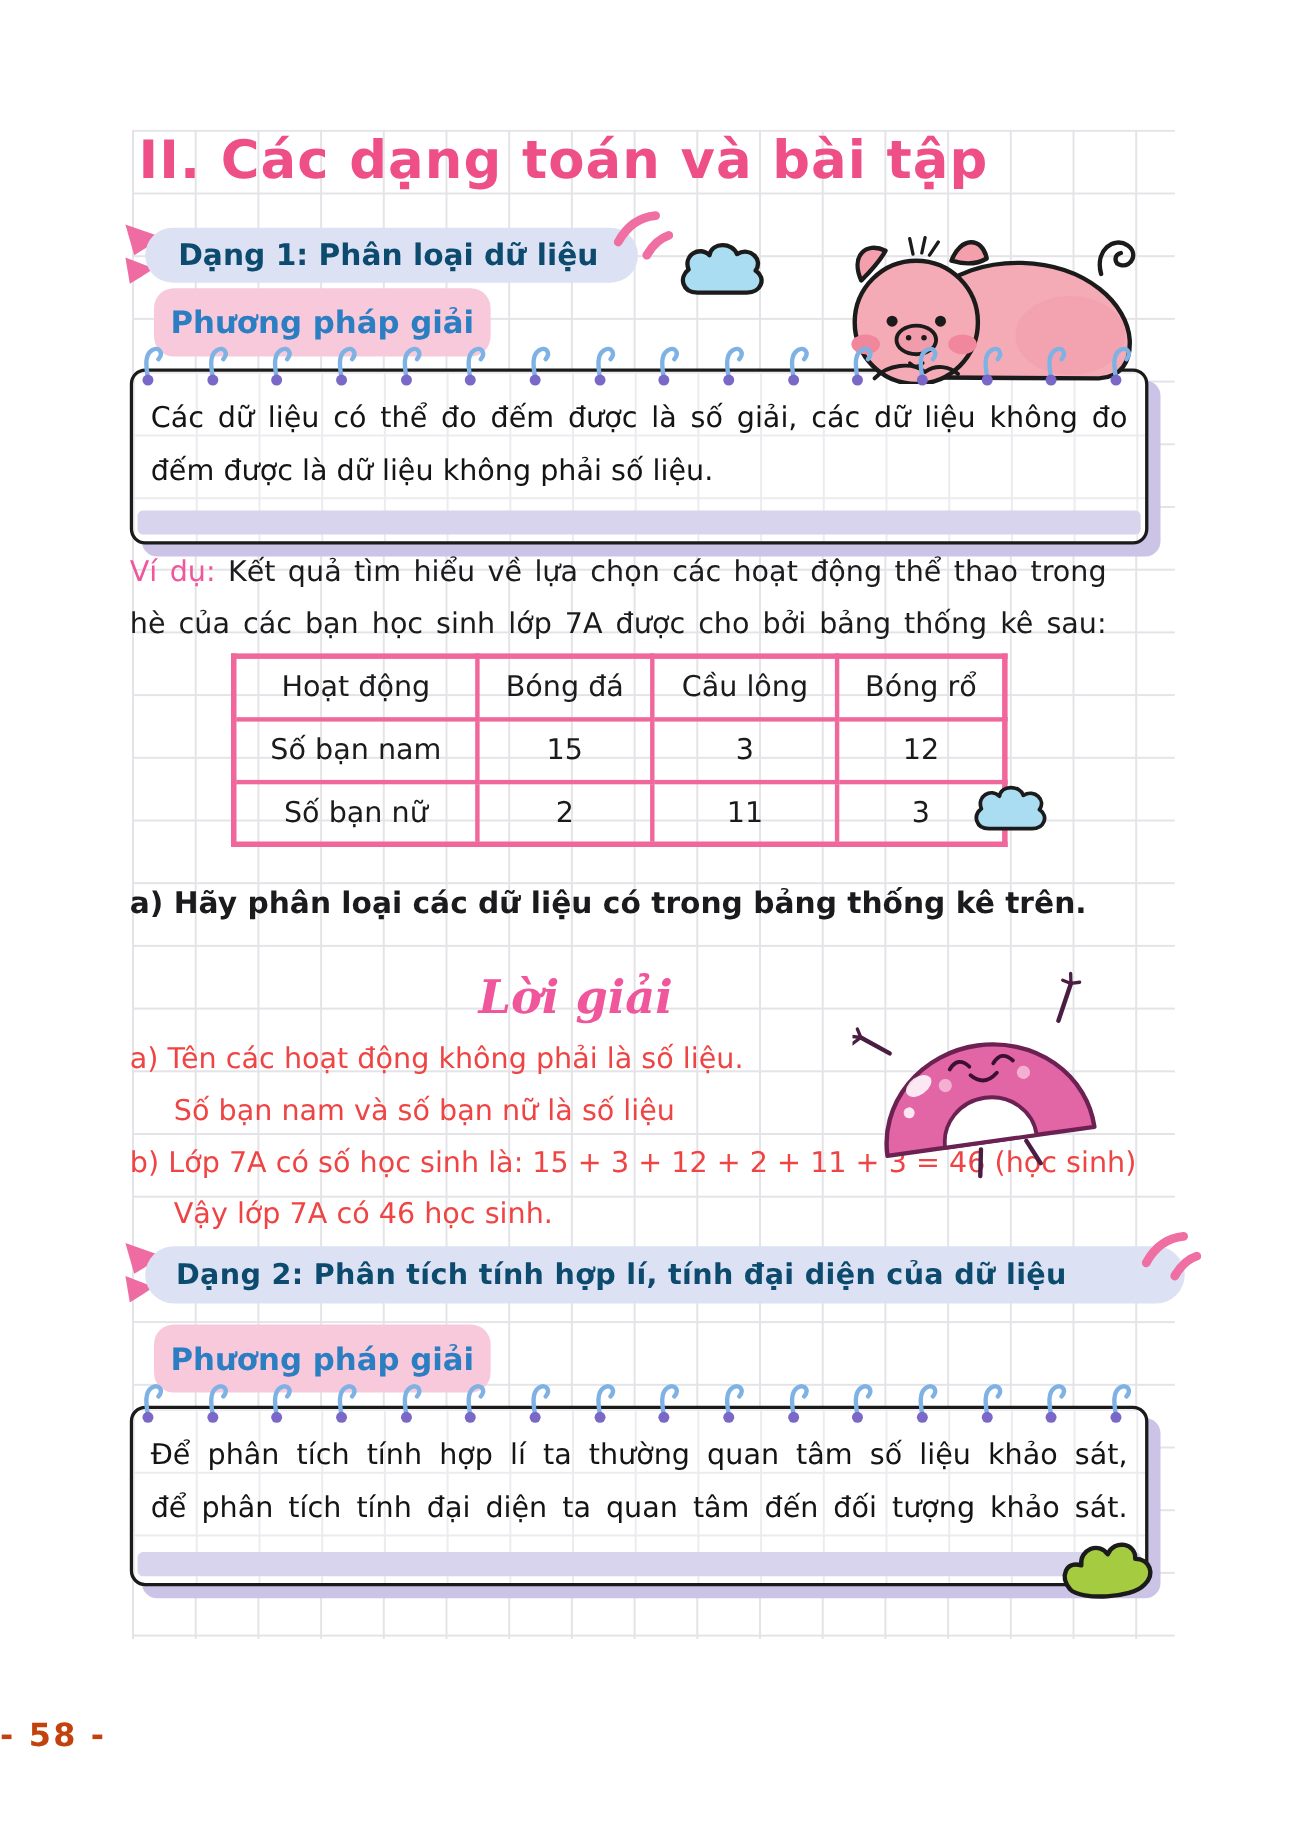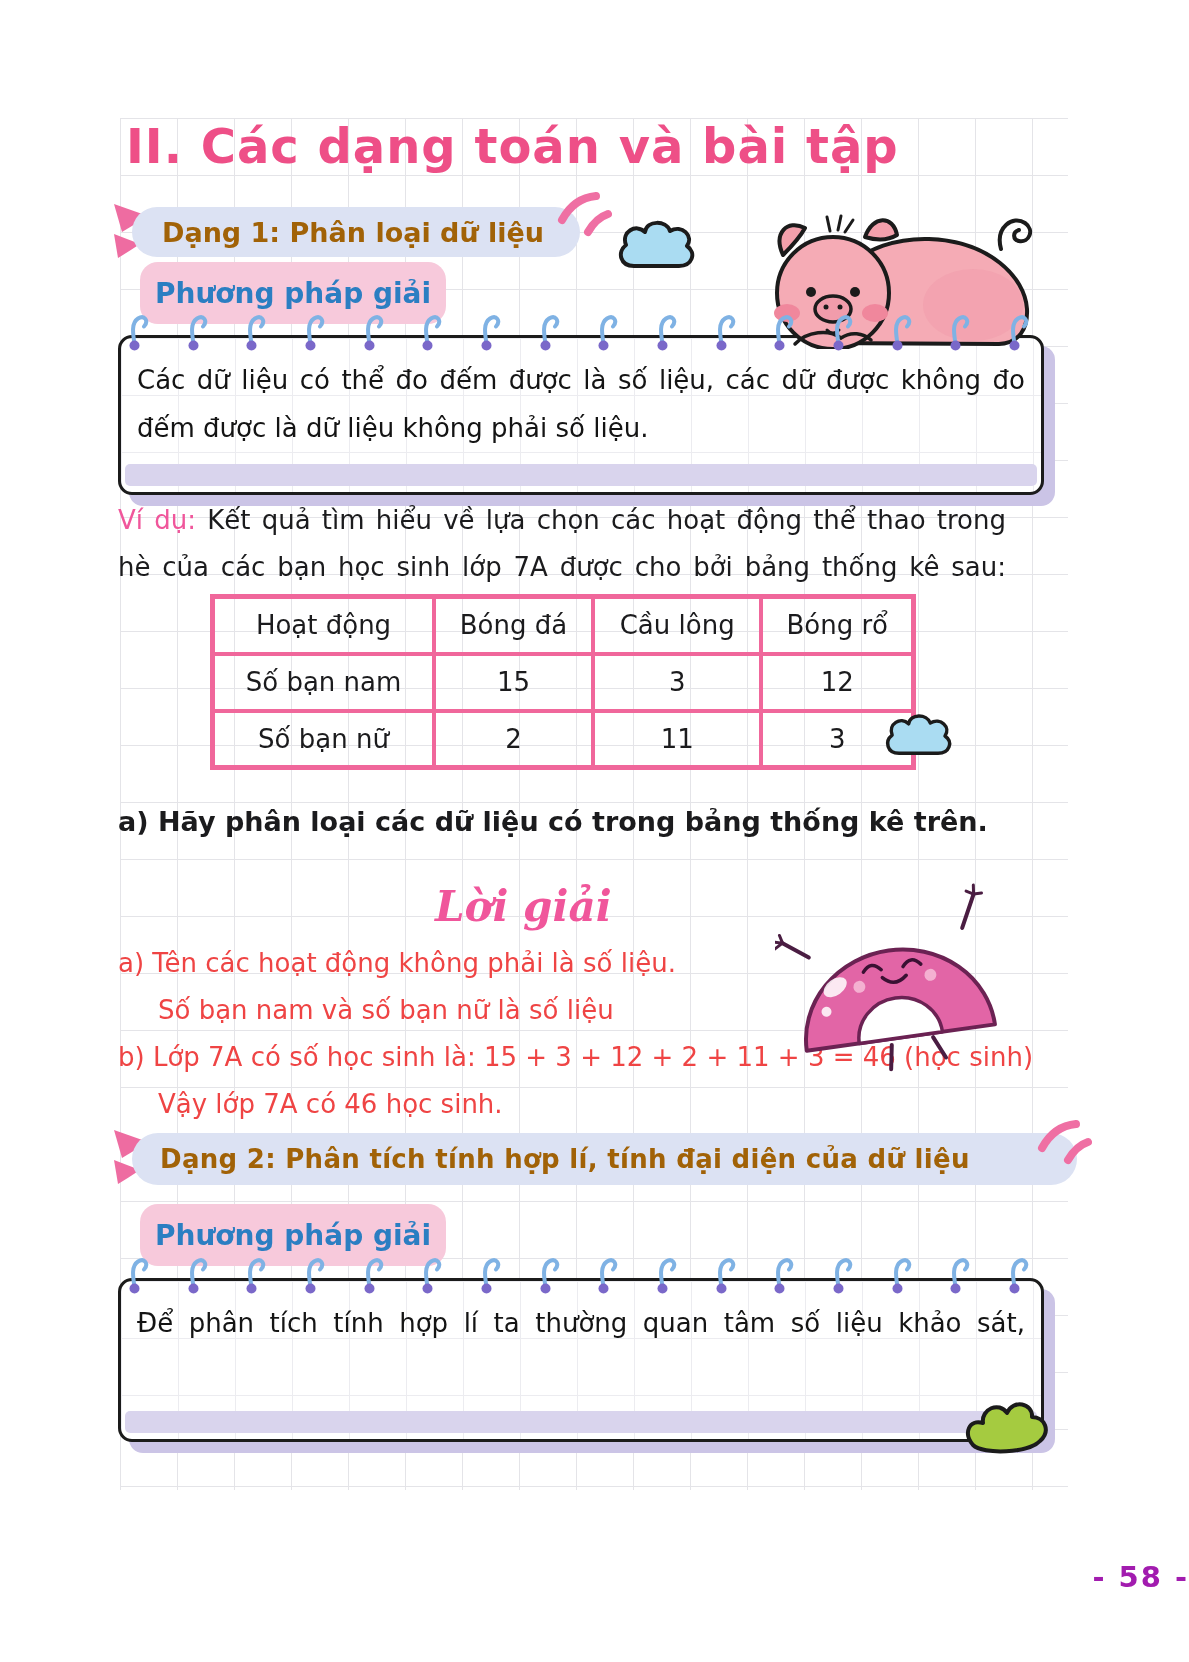--- a/index.html
+++ b/index.html
@@ -14,21 +14,21 @@
       linear-gradient(to right, #e4e4e8 1.5px, transparent 1.5px),
       linear-gradient(to bottom, #e4e4e8 1.5px, transparent 1.5px);
     background-size:57px 57px;
   }
   .title {
     position:absolute; left:126px; top:118px; font-size:48px; font-weight:700;
     letter-spacing:1px; color:#ee4f87; white-space:nowrap;
   }
   .d-pill {
     position:absolute; background:#dce2f3; border-radius:26px;
-    display:flex; align-items:center; font-weight:700; color:#a16207; white-space:nowrap;
+    display:flex; align-items:center; font-weight:700; color:#0c4a6e; white-space:nowrap;
   }
   .d1 { left:132px; top:207px; width:448px; height:50px; padding-left:30px; font-size:27px; }
   .d2 { left:132px; top:1133px; width:945px; height:52px; padding-left:28px; font-size:26px; letter-spacing:.3px; }
   .marker { position:absolute; }
   .m1 { left:110px; top:200px; }
   .m2 { left:110px; top:1126px; }
   .swoosh { position:absolute; }
   .sw1 { left:556px; top:190px; }
   .sw2 { left:1036px; top:1118px; }
   .pp-pill {
@@ -75,21 +75,21 @@
   .s1 { left:118px; top:948px; }
   .s2 { left:158px; top:995px; }
   .s3 { left:118px; top:1042px; }
   .s4 { left:158px; top:1089px; }
   .cloud { position:absolute; }
   .c1 { left:612px; top:214px; }
   .c2 { left:880px; top:708px; }
   .pig { position:absolute; left:733px; top:197px; z-index:2; }
   .protractor { position:absolute; left:775px; top:876px; }
   .leaf { position:absolute; right:-12px; bottom:-16px; }
-  .pagenum { position:absolute; left:0; right:0; top:1560px; text-align:right; font-weight:700; font-size:29px; letter-spacing:2px; color:#a21caf; }
+  .pagenum { position:absolute; left:0; right:0; top:1560px; text-align:left; font-weight:700; font-size:29px; letter-spacing:2px; color:#c2410c; }
 </style>
 </head>
 <body>
 
 <div class="page">
 
   <div class="paper"></div>
 
   <div class="title">II. Các dạng toán và bài tập</div>
 
@@ -128,21 +128,21 @@
     <path d="M62,147 C74,134 96,132 108,141 C118,134 130,136 138,143" fill="none" stroke="#1b1b1b" stroke-width="3.5" stroke-linecap="round"></path>
   </svg>
 
   <div class="pp-pill pp1">
     <span>Phương pháp giải</span>
   </div>
 
   <div class="notebox box1">
     <div class="strip"></div>
     <div class="ntext">
-      <div class="jline">Các dữ liệu có thể đo đếm được là số liệu, các dữ được không đo</div>
+      <div class="jline">Các dữ liệu có thể đo đếm được là số giải, các dữ liệu không đo</div>
       <div>đếm được là dữ liệu không phải số liệu.</div>
     </div>
   </div>
   <div class="rings r1">
       <svg class="ring" width="22" height="48" viewBox="0 0 22 48">
         <path d="M6.5,36 C5,26 3,15 10,10.5 C16.5,6.5 21,13 16,18.5" fill="none" stroke="#7fb2e4" stroke-width="4" stroke-linecap="round"></path>
         <circle cx="6.5" cy="37.5" r="5" fill="#7a68c9"></circle>
       </svg>
       <svg class="ring" width="22" height="48" viewBox="0 0 22 48">
         <path d="M6.5,36 C5,26 3,15 10,10.5 C16.5,6.5 21,13 16,18.5" fill="none" stroke="#7fb2e4" stroke-width="4" stroke-linecap="round"></path>
@@ -282,20 +282,21 @@
   </svg>
 
   <div class="pp-pill pp2">
     <span>Phương pháp giải</span>
   </div>
 
   <div class="notebox box2">
     <div class="strip"></div>
     <div class="ntext">
       <div class="jline">Để phân tích tính hợp lí ta thường quan tâm số liệu khảo sát,</div>
+      <div class="jline">để phân tích tính đại diện ta quan tâm đến đối tượng khảo sát.</div>
     </div>
     <svg class="leaf" width="92" height="72" viewBox="0 0 92 72">
       <path d="M12,62 C2,50 8,36 22,40 C20,26 38,18 46,30 C52,16 72,20 71,34 C84,34 90,48 79,58 C68,70 22,72 12,62 Z" fill="#a5cb40" stroke="#1b1b1b" stroke-width="4" stroke-linejoin="round"></path>
     </svg>
   </div>
   <div class="rings r2">
       <svg class="ring" width="22" height="48" viewBox="0 0 22 48">
         <path d="M6.5,36 C5,26 3,15 10,10.5 C16.5,6.5 21,13 16,18.5" fill="none" stroke="#7fb2e4" stroke-width="4" stroke-linecap="round"></path>
         <circle cx="6.5" cy="37.5" r="5" fill="#7a68c9"></circle>
       </svg>

